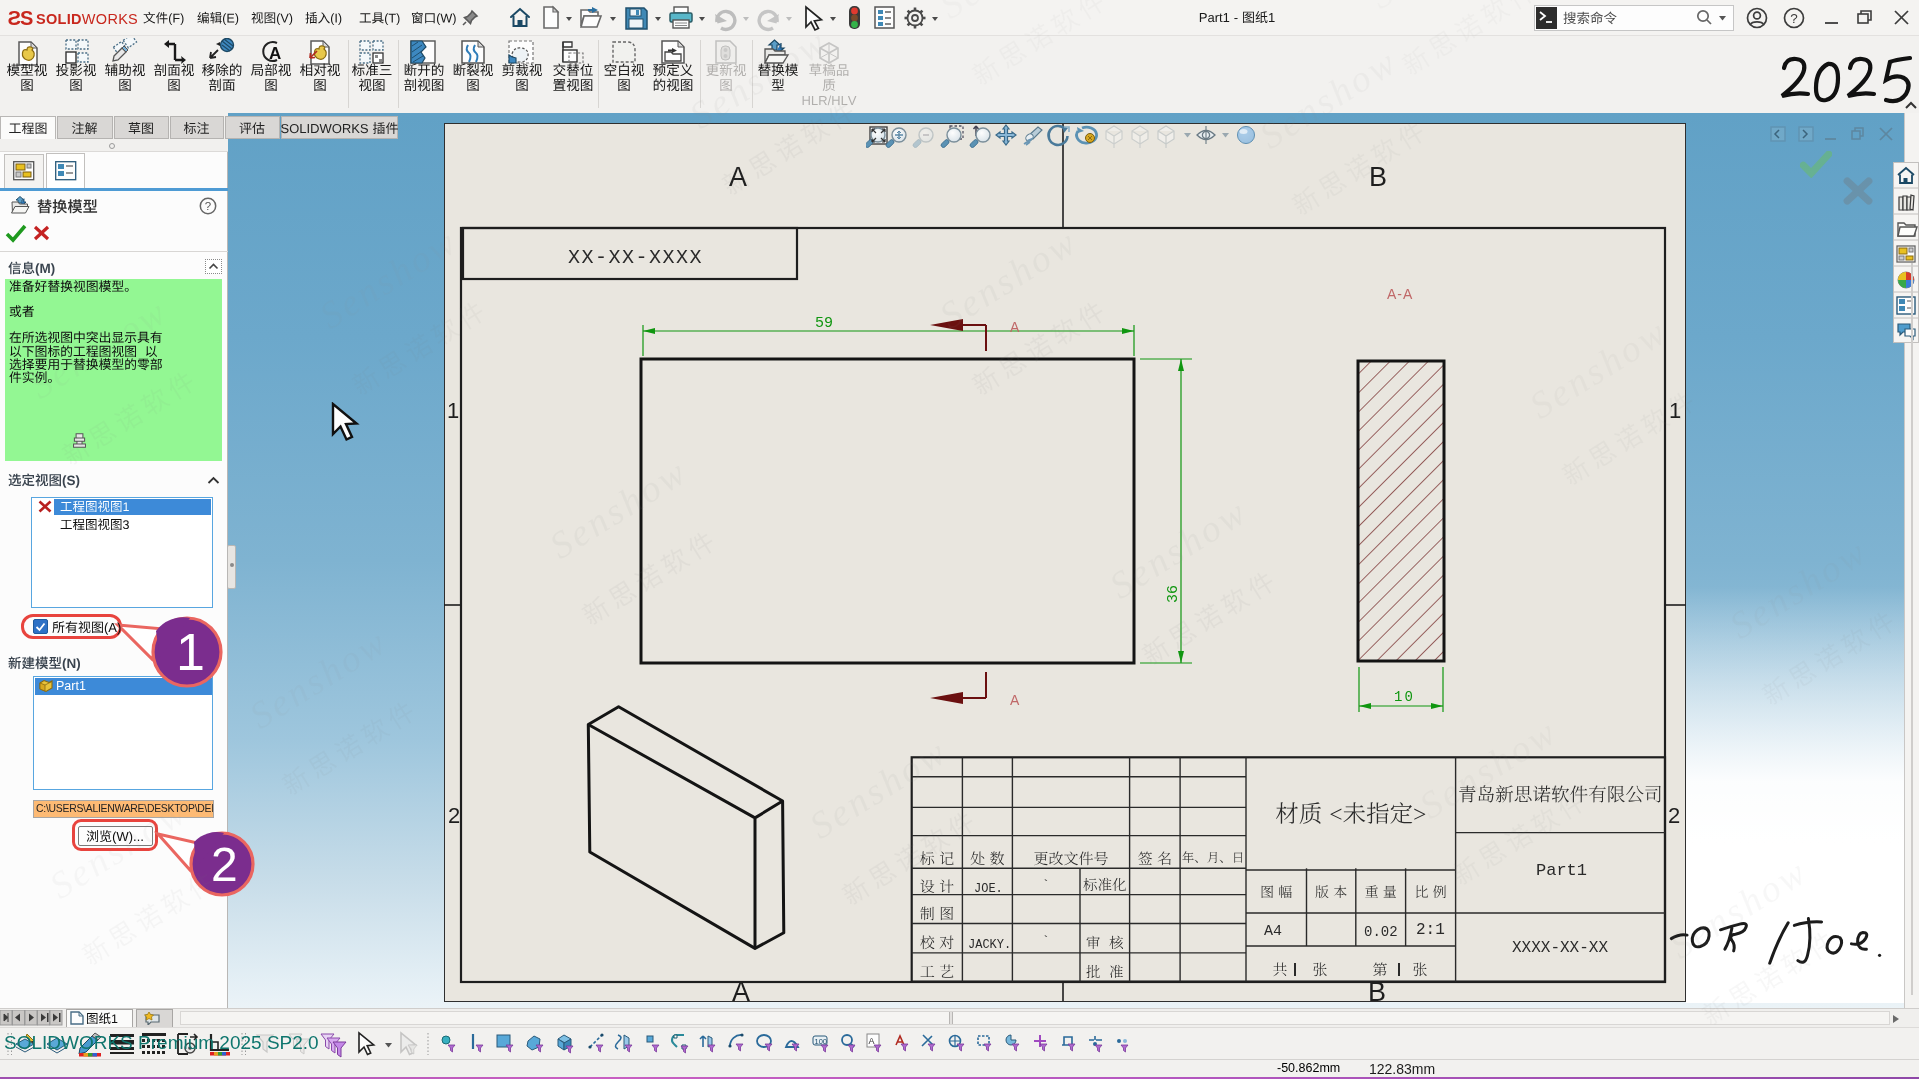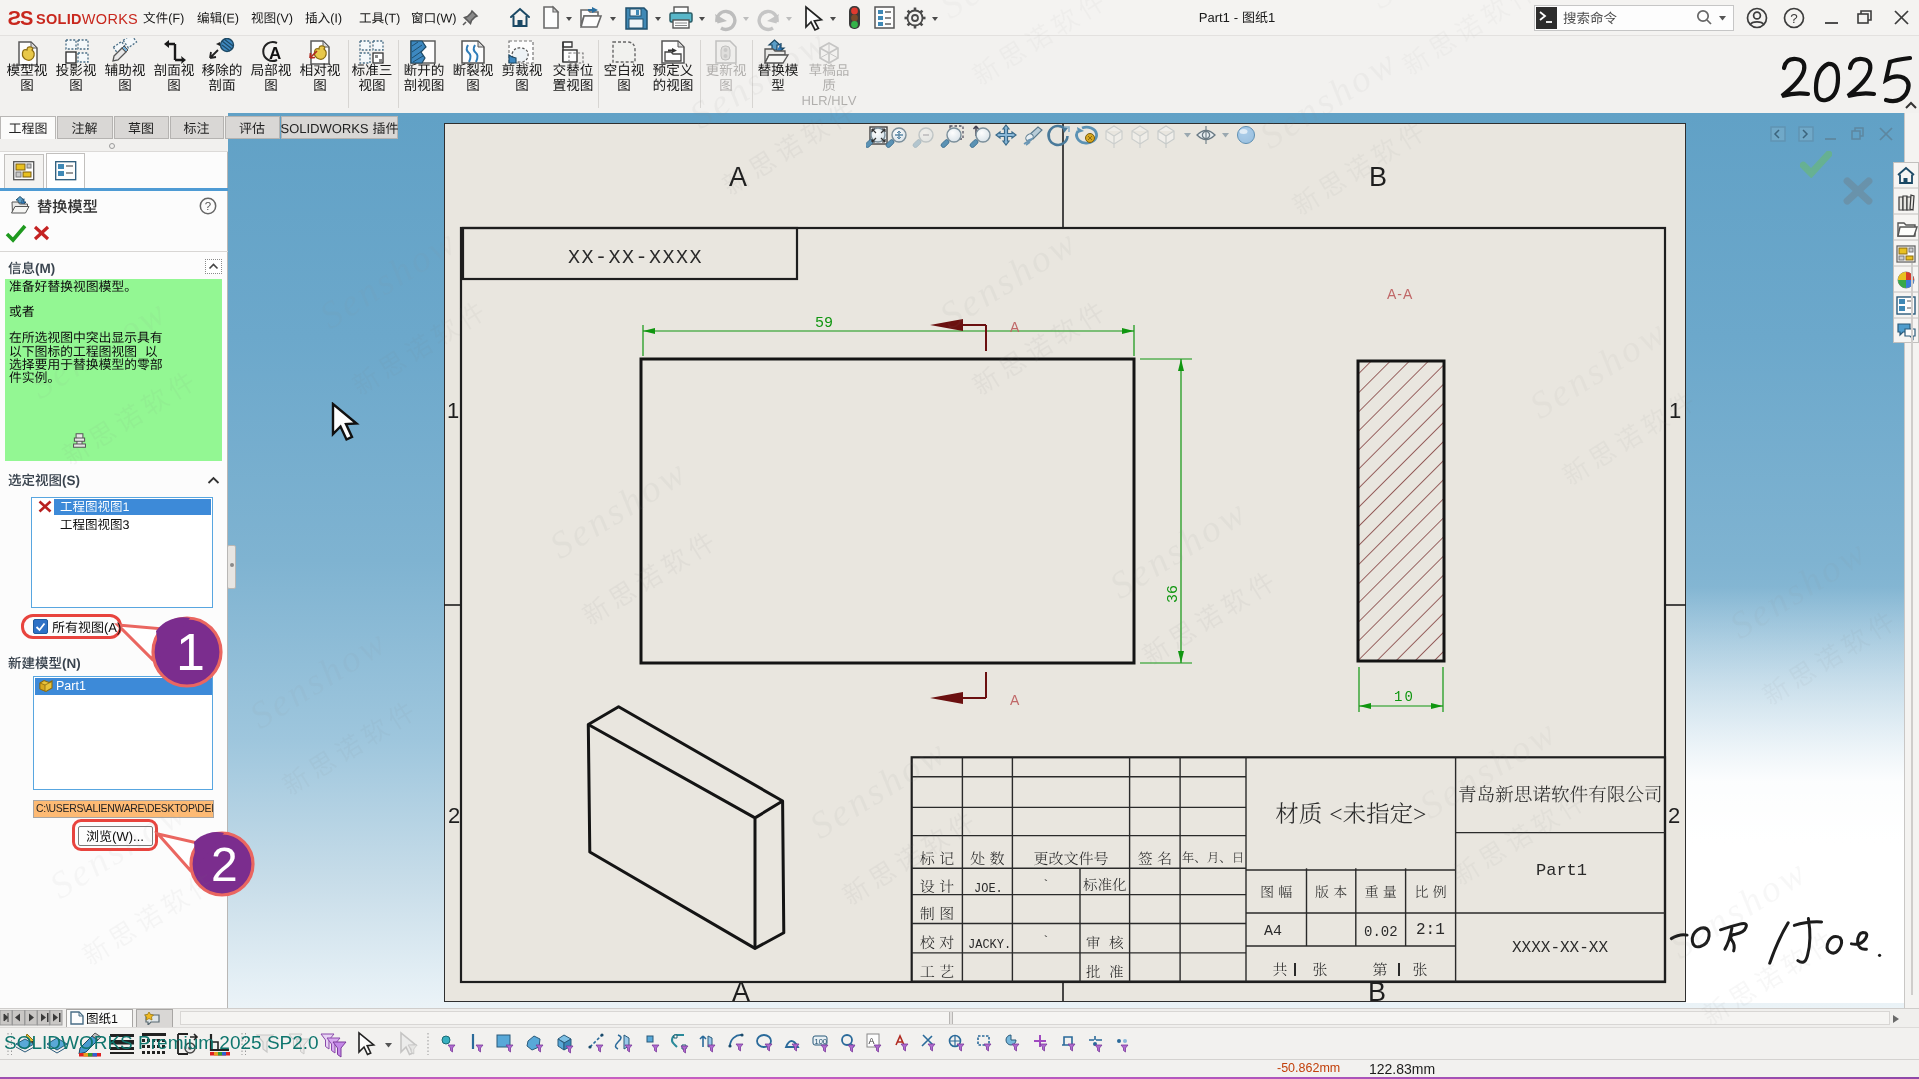--- a/index.html
+++ b/index.html
@@ -971,21 +971,21 @@
  <g transform="translate(1114,4)">
         <circle cx="5" cy="6" r="2" fill="#2a6a9a"></circle>
         <circle cx="11" cy="6" r="2" fill="#88b8d8"></circle>
         <use href="#funnel" x="7" y="10"></use>
       </g>
  </g>
 </svg>
 
 <div class="a" style="left:0;top:1059px;width:1919px;height:18px;background:#f2f1ef;border-top:1px solid #d4d2d0"></div>
 <div class="a" style="left:4px;top:1032px;font-size:19px;color:#0f766e">SOLIDWORKS Premium 2025 SP2.0</div>
-<div class="a" style="left:1277px;top:1061px;font-size:12.5px;color:#c2410c">-50.862mm</div>
+<div class="a" style="left:1277px;top:1061px;font-size:12.5px;color:#000000">-50.862mm</div>
 <div class="a" style="left:1369px;top:1061px;font-size:14px;color:#1c1c1c">122.83mm</div>
 <div class="a" style="left:0;top:1077px;width:1919px;height:2px;background:linear-gradient(90deg,#9f4fb0,#c95fc2 30%,#b557c0 60%,#8f48a8)"></div>
 <svg class="a" style="left:0;top:0;pointer-events:none" width="1919" height="1079" viewBox="0 0 1919 1079">
     <defs>
       <path id="g0" d="M725 630 802 607Q739 426 640 294Q541 162 403 72Q265 -19 83 -78Q79 -69 71 -55Q63 -42 53 -29Q44 -15 36 -7Q215 45 348 128Q482 212 575 335Q668 459 725 630ZM270 626Q327 471 424 345Q521 219 657 129Q793 40 967 -4Q959 -12 949 -24Q939 -37 930 -50Q922 -62 915 -73Q736 -24 599 71Q462 165 363 300Q265 435 201 603ZM50 664H954V590H50ZM423 823 501 847Q524 811 547 768Q569 724 580 693L497 666Q488 697 467 742Q446 786 423 823Z"></path>
       <path id="g1" d="M604 828H679V-80H604ZM432 790 504 775Q490 706 471 638Q451 571 427 513Q402 455 373 409Q366 415 354 422Q343 429 330 436Q318 443 309 447Q338 488 362 544Q385 599 403 662Q421 725 432 790ZM441 635H909V562H423ZM317 341H953V267H317ZM268 836 339 815Q307 730 266 648Q224 565 176 493Q127 420 75 363Q71 372 64 386Q56 400 47 414Q39 429 32 437Q79 486 123 550Q166 614 204 688Q241 761 268 836ZM167 579 238 650 239 649V-78H167Z"></path>
       <path id="g2" d="M127 532Q127 821 218 1051Q308 1281 496 1484H670Q483 1276 396 1042Q308 808 308 530Q308 253 394 20Q481 -213 670 -424H496Q307 -220 217 10Q127 241 127 528Z"></path>
       <path id="g3" d="M359 1253V729H1145V571H359V0H168V1409H1169V1253Z"></path>
       <path id="g4" d="M555 528Q555 239 464 9Q374 -221 186 -424H12Q200 -214 287 18Q374 251 374 530Q374 809 286 1042Q199 1275 12 1484H186Q375 1280 465 1050Q555 819 555 532Z"></path>
       <path id="g5" d="M68 182Q66 189 62 202Q58 214 54 227Q49 240 45 249Q61 252 77 270Q94 288 116 316Q127 330 149 361Q170 393 198 436Q225 480 253 530Q280 581 303 632L364 597Q329 529 289 461Q248 393 205 332Q161 271 117 221V219Q117 219 110 215Q102 212 92 206Q82 201 75 194Q68 188 68 182ZM68 182 63 242 97 267 334 317Q333 302 335 284Q337 267 339 255Q256 236 205 224Q155 211 128 204Q101 196 88 191Q75 186 68 182ZM61 423Q59 430 55 443Q51 456 46 469Q42 482 38 491Q51 495 63 511Q76 528 91 554Q99 567 114 595Q129 624 148 664Q166 704 184 749Q201 795 215 840L287 815Q263 751 233 688Q204 624 171 567Q138 509 105 463V461Q105 461 99 457Q92 454 83 447Q74 441 68 435Q61 429 61 423ZM61 423 59 479 95 501 268 519Q265 505 264 487Q262 469 262 457Q203 450 166 445Q130 439 109 436Q88 432 77 429Q67 426 61 423ZM40 54Q96 73 173 102Q250 132 332 163L346 103Q271 71 195 41Q120 10 58 -15ZM624 377H675V-47H624ZM746 378H797V-46H746ZM871 413H930V-7Q930 -28 926 -41Q922 -54 908 -62Q895 -69 877 -71Q858 -73 831 -73Q830 -60 825 -44Q820 -28 814 -16Q831 -17 843 -17Q856 -17 861 -17Q871 -16 871 -7ZM414 732H483V515Q483 454 479 380Q475 306 464 228Q452 150 430 75Q408 0 372 -63Q366 -57 355 -48Q344 -40 333 -32Q322 -24 314 -21Q348 39 368 109Q389 178 398 249Q408 321 411 390Q414 458 414 515ZM450 732H920V498H450V561H850V668H450ZM481 412H903V350H541V-72H481ZM512 202H898V143H512ZM605 826 675 846Q693 818 709 784Q724 749 732 723L658 698Q652 724 637 760Q621 796 605 826Z"></path>

